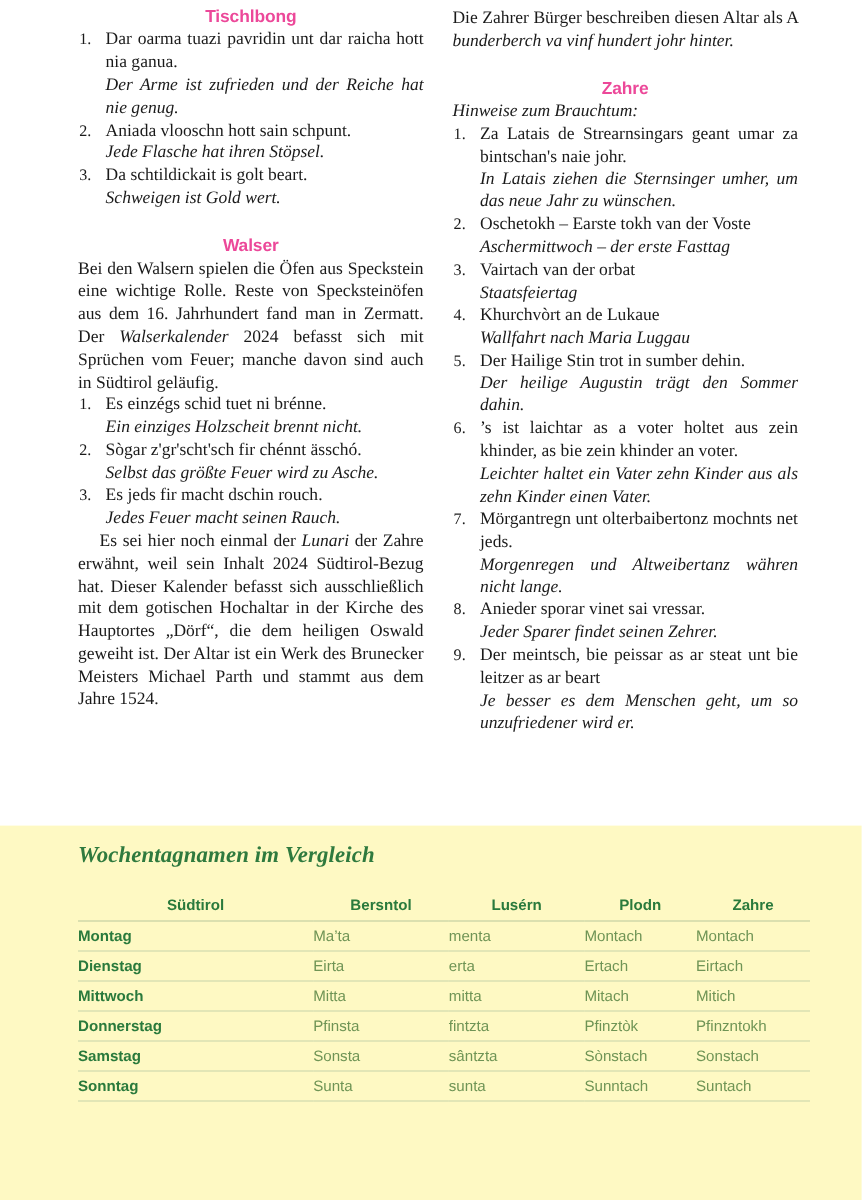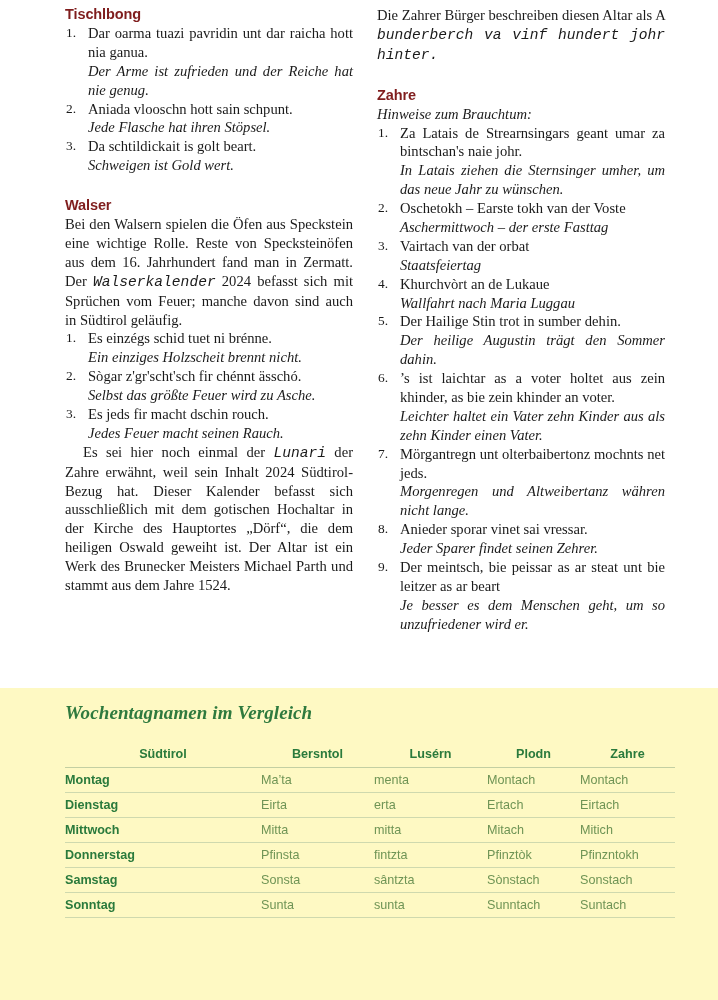--- a/index.html
+++ b/index.html
@@ -35,43 +35,43 @@
   }
   .col {
     width: 288px;
     flex: 0 0 288px;
   }
 
   h2.sec-head {
     font-family: "Liberation Sans", sans-serif;
     font-size: 14.5px;
     font-weight: bold;
-    color: #7f1d1d;
+    color: #ec4899;
     margin: 0 0 2px 0;
     letter-spacing: -0.1px;
+    text-align: center;
   }
   .sec-head.spaced {
     margin-top: 22px;
   }
 
   p.body {
     font-size: 14.6px;
     line-height: 1.295;
     color: #1a1a1a;
     margin: 0;
     text-align: justify;
     -webkit-hyphens: manual;
     hyphens: manual;
   }
   p.body.indent {
     text-indent: 18px;
   }
   em.it {
     font-style: italic;
-    font-family: Liberation Mono, monospace;
   }
 
   ol.sprueche {
     list-style: none;
     margin: 0;
     padding: 0;
     counter-reset: sp;
   }
   ol.sprueche > li {
     counter-increment: sp;

